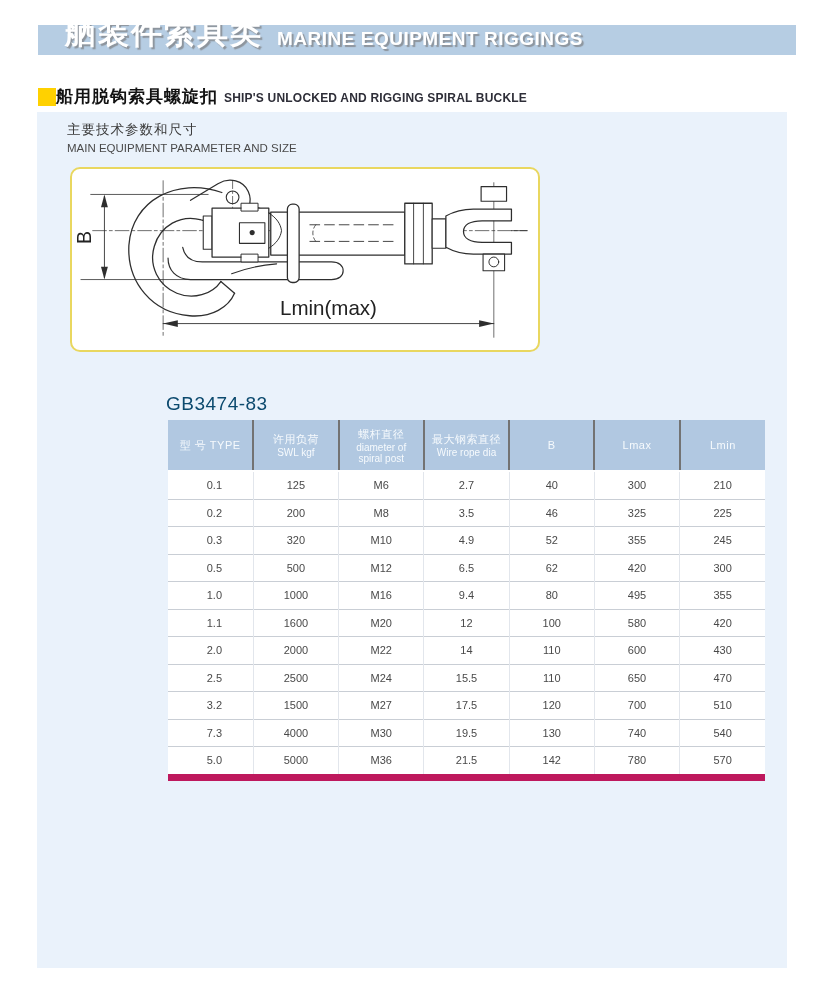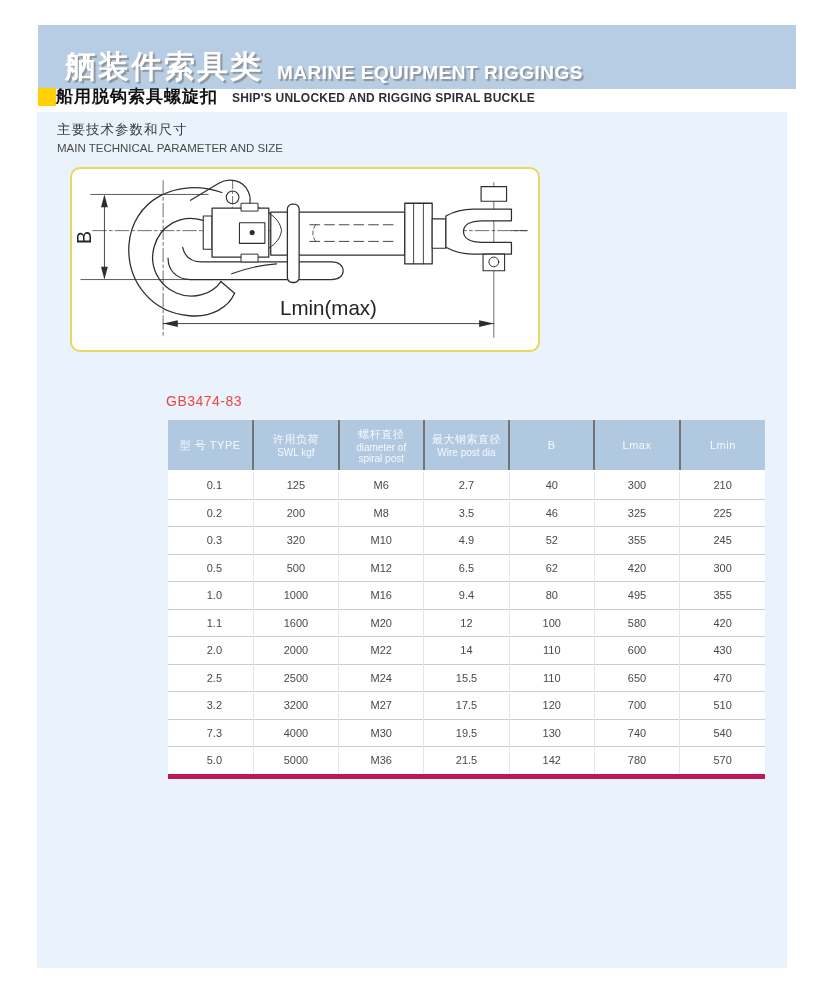--- a/index.html
+++ b/index.html
@@ -3,92 +3,92 @@
 <meta charset="utf-8">
 <style>
   html,body{margin:0;padding:0;}
   body{
     width:830px;height:1000px;position:relative;background:#ffffff;
     font-family:"Liberation Sans","DejaVu Sans",sans-serif;
     -webkit-font-smoothing:antialiased;
   }
   
   .band{
-    position:absolute;left:38px;top:25px;width:758px;height:64px;
+    position:absolute;left:38px;top:25px;width:758px;height:30px;
     background:#b6cde3;display:flex;align-items:flex-end;overflow:hidden;
   }
   .band .zh{
     font-size:31px;font-weight:bold;color:#ffffff;margin:0 0 1px 27px;
     letter-spacing:2px;text-shadow:2px 2px 1px #8d949c;white-space:nowrap;
   }
   .band .en{
     font-size:19px;font-weight:bold;color:#ffffff;margin:0 0 5px 14px;
     letter-spacing:0.5px;text-shadow:2px 2px 1px #8d949c;white-space:nowrap;
   }
   
   .section-row{
     position:absolute;left:38px;top:85px;display:flex;align-items:center;
   }
   .bullet{width:18px;height:18px;background:#ffd100;flex:0 0 auto;}
   .section-row .zh{font-size:17px;font-weight:bold;color:#121212;margin-left:0;letter-spacing:1px;white-space:nowrap;}
-  .section-row .en{font-size:12px;font-weight:bold;color:#2e2e38;margin-left:14px;margin-top:3px;letter-spacing:0.2px;white-space:nowrap;}
+  .section-row .en{font-size:12px;font-weight:bold;color:#2e2e38;margin-left:6px;margin-top:3px;letter-spacing:0.2px;white-space:nowrap;}
   
   .panel{
     position:absolute;left:37px;top:112px;width:750px;height:856px;background:#eaf2fb;
   }
-  .params{position:absolute;left:57px;top:120px;line-height:1.45;}
+  .params{position:absolute;left:67px;top:120px;line-height:1.45;}
   .params .zh{display:block;font-size:13.5px;color:#3a3a3a;letter-spacing:1px;}
   .params .en{display:block;font-size:11.5px;color:#4a4a4a;}
   
   .diagram-box{
     position:absolute;left:70px;top:167px;width:470px;height:185px;box-sizing:border-box;
     background:#ffffff;border:2px solid #e9d75f;border-radius:10px;
   }
   .diagram-box svg{display:block;width:100%;height:100%;}
-  .gb{position:absolute;left:166px;top:393px;font-size:14px;color:#ef4444;letter-spacing:0.5px;}
+  .gb{position:absolute;left:166px;top:393px;font-size:19px;color:#0c4a6e;letter-spacing:0.5px;}
   
   .table-wrap{position:absolute;left:168px;top:420px;width:597px;}
   table{border-collapse:collapse;table-layout:fixed;width:100%;}
   col{width:14.285%;}
   thead th{
     background:#b1c8e1;color:#f6fafd;font-weight:normal;height:50px;
     border-left:2px solid #737373;border-bottom:2px solid #ffffff;
     vertical-align:middle;padding:0 2px;text-align:center;
   }
   thead th:first-child{border-left:none;}
   th .l1{display:block;font-size:11px;letter-spacing:0.5px;}
   th .l2{display:block;font-size:10px;}
   th .l3{display:block;font-size:10px;}
   tbody td{
     background:#ffffff;height:26.5px;text-align:center;font-size:11px;color:#494949;
     border-top:1px solid #c9ced5;border-left:1px solid #e2e6ec;padding:0;
   }
   tbody td:first-child{border-left:none;padding-left:8px;}
   tbody tr:first-child td{border-top:none;}
-  tbody tr:last-child td{border-bottom:5px solid #be185d;}
+  tbody tr:last-child td{border-bottom:7px solid #be185d;}
 </style>
 </head>
 <body>
 
 <div class="band">
   <span class="zh">舾装件索具类</span>
   <span class="en">MARINE EQUIPMENT RIGGINGS</span>
 </div>
 
 <div class="section-row">
   <span class="bullet"></span>
   <span class="zh">船用脱钩索具螺旋扣</span>
   <span class="en">SHIP'S UNLOCKED AND RIGGING SPIRAL BUCKLE</span>
 </div>
 
 <div class="panel"></div>
 
 <div class="params">
   <span class="zh">主要技术参数和尺寸</span>
-  <span class="en">MAIN TECHNICAL PARAMETER AND SIZE</span>
+  <span class="en">MAIN EQUIPMENT PARAMETER AND SIZE</span>
 </div>
 
 <div class="diagram-box">
   <svg viewBox="0 0 470 185">
     <g stroke="#2e2e2e" fill="none" stroke-width="1.3" stroke-linecap="round" stroke-linejoin="round">
 
       <path d="M18 63 H462" stroke-width="0.7" stroke-dasharray="14 3 3 3"></path>
       <path d="M90 12 V172" stroke-width="0.7" stroke-dasharray="14 3 3 3"></path>
       <path d="M161 12 V52" stroke-width="0.7" stroke-dasharray="8 3 2 3"></path>
       <path d="M428 14 V172" stroke-width="0.7"></path>
@@ -169,21 +169,21 @@
           <span class="l2">SWL kgf</span>
           <span class="l3"></span>
         </th>
         <th>
           <span class="l1">螺杆直径</span>
           <span class="l2">diameter of</span>
           <span class="l3">spiral post</span>
         </th>
         <th>
           <span class="l1">最大钢索直径</span>
-          <span class="l2">Wire post dia</span>
+          <span class="l2">Wire rope dia</span>
           <span class="l3"></span>
         </th>
         <th>
           <span class="l1">B</span>
           <span class="l2"></span>
           <span class="l3"></span>
         </th>
         <th>
           <span class="l1">Lmax</span>
           <span class="l2"></span>
@@ -264,21 +264,21 @@
           <td>2.5</td>
           <td>2500</td>
           <td>M24</td>
           <td>15.5</td>
           <td>110</td>
           <td>650</td>
           <td>470</td>
         </tr>
         <tr>
           <td>3.2</td>
-          <td>3200</td>
+          <td>1500</td>
           <td>M27</td>
           <td>17.5</td>
           <td>120</td>
           <td>700</td>
           <td>510</td>
         </tr>
         <tr>
           <td>7.3</td>
           <td>4000</td>
           <td>M30</td>

